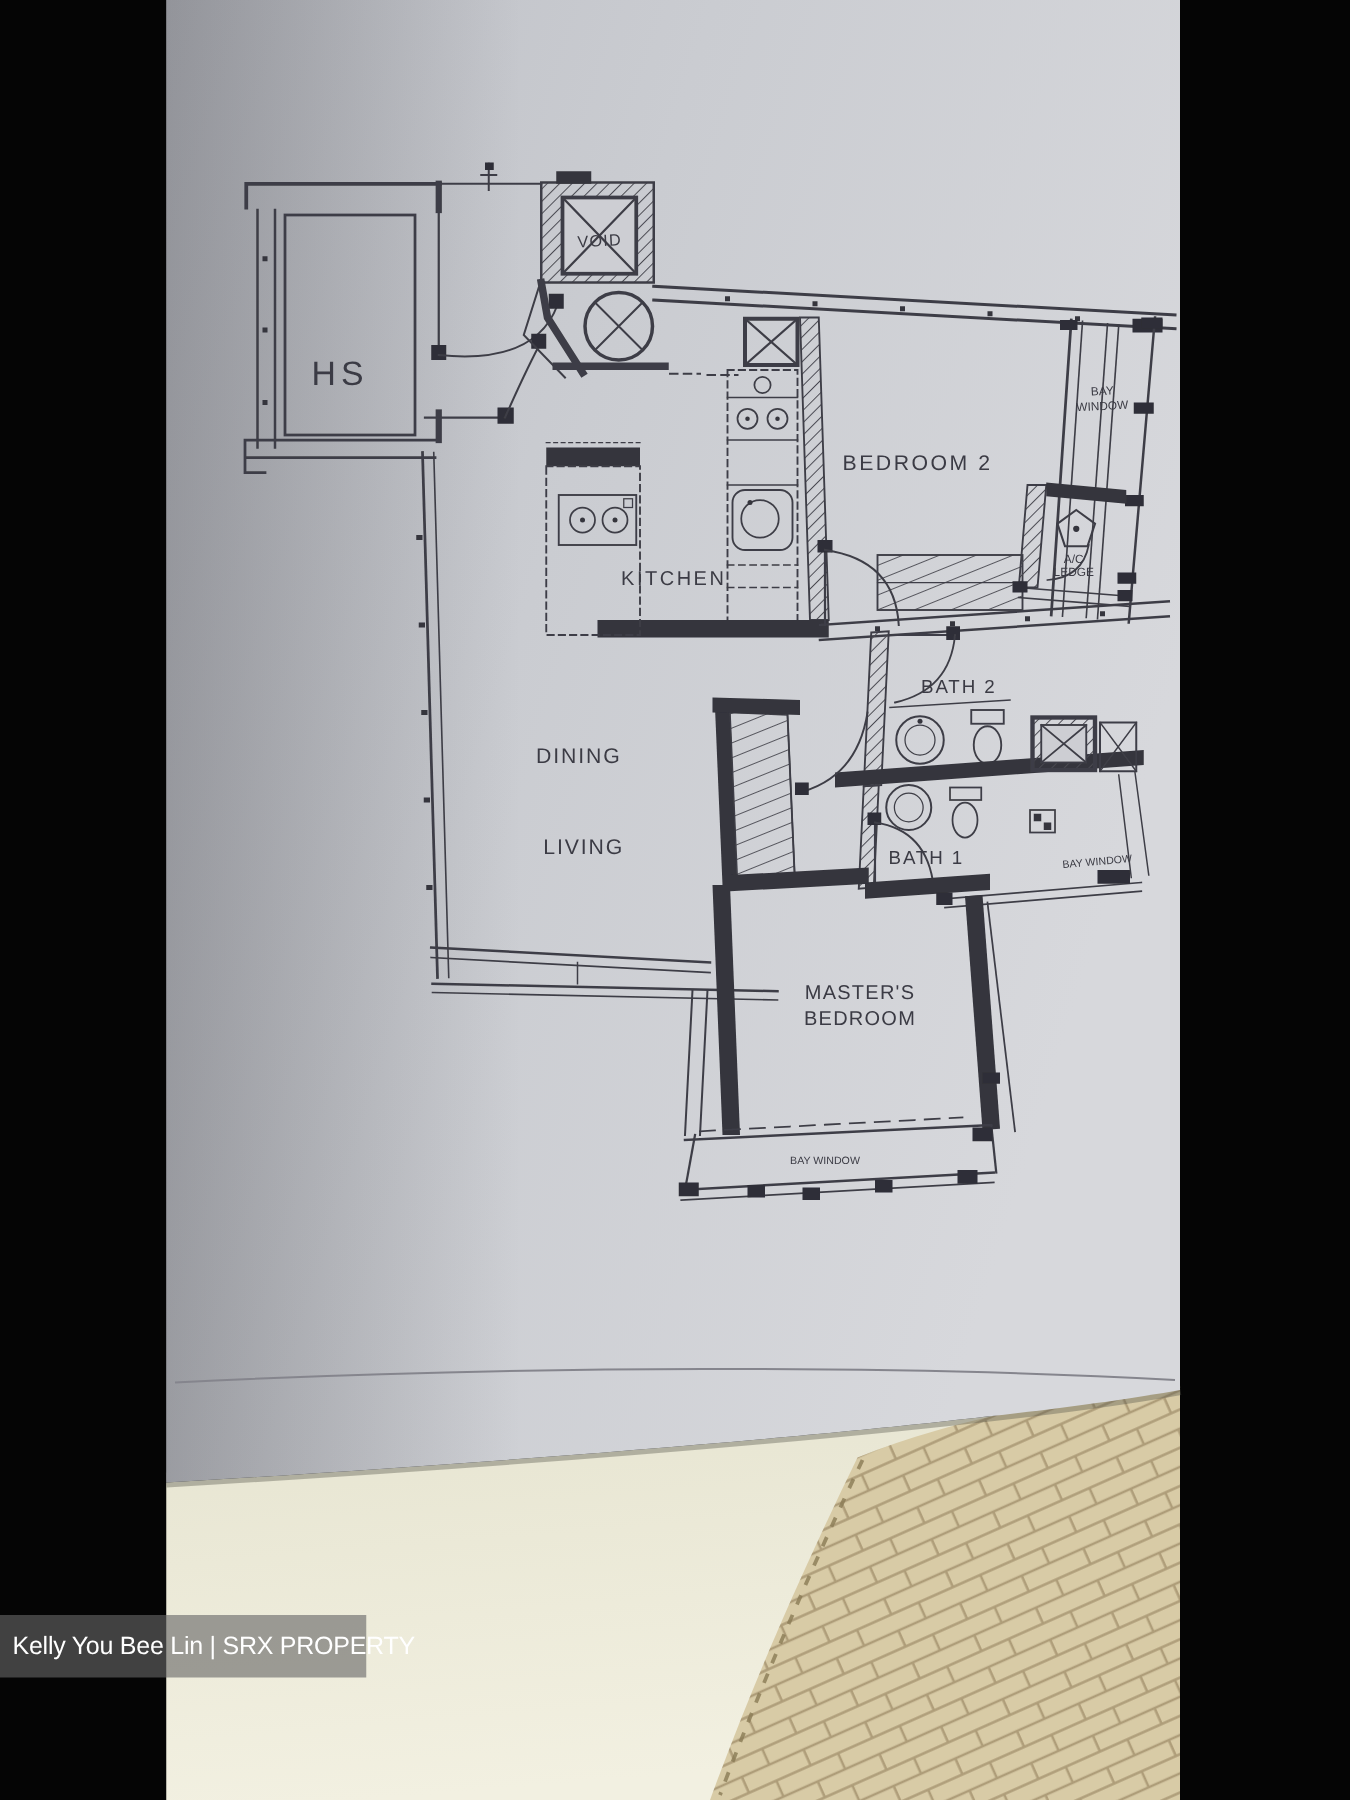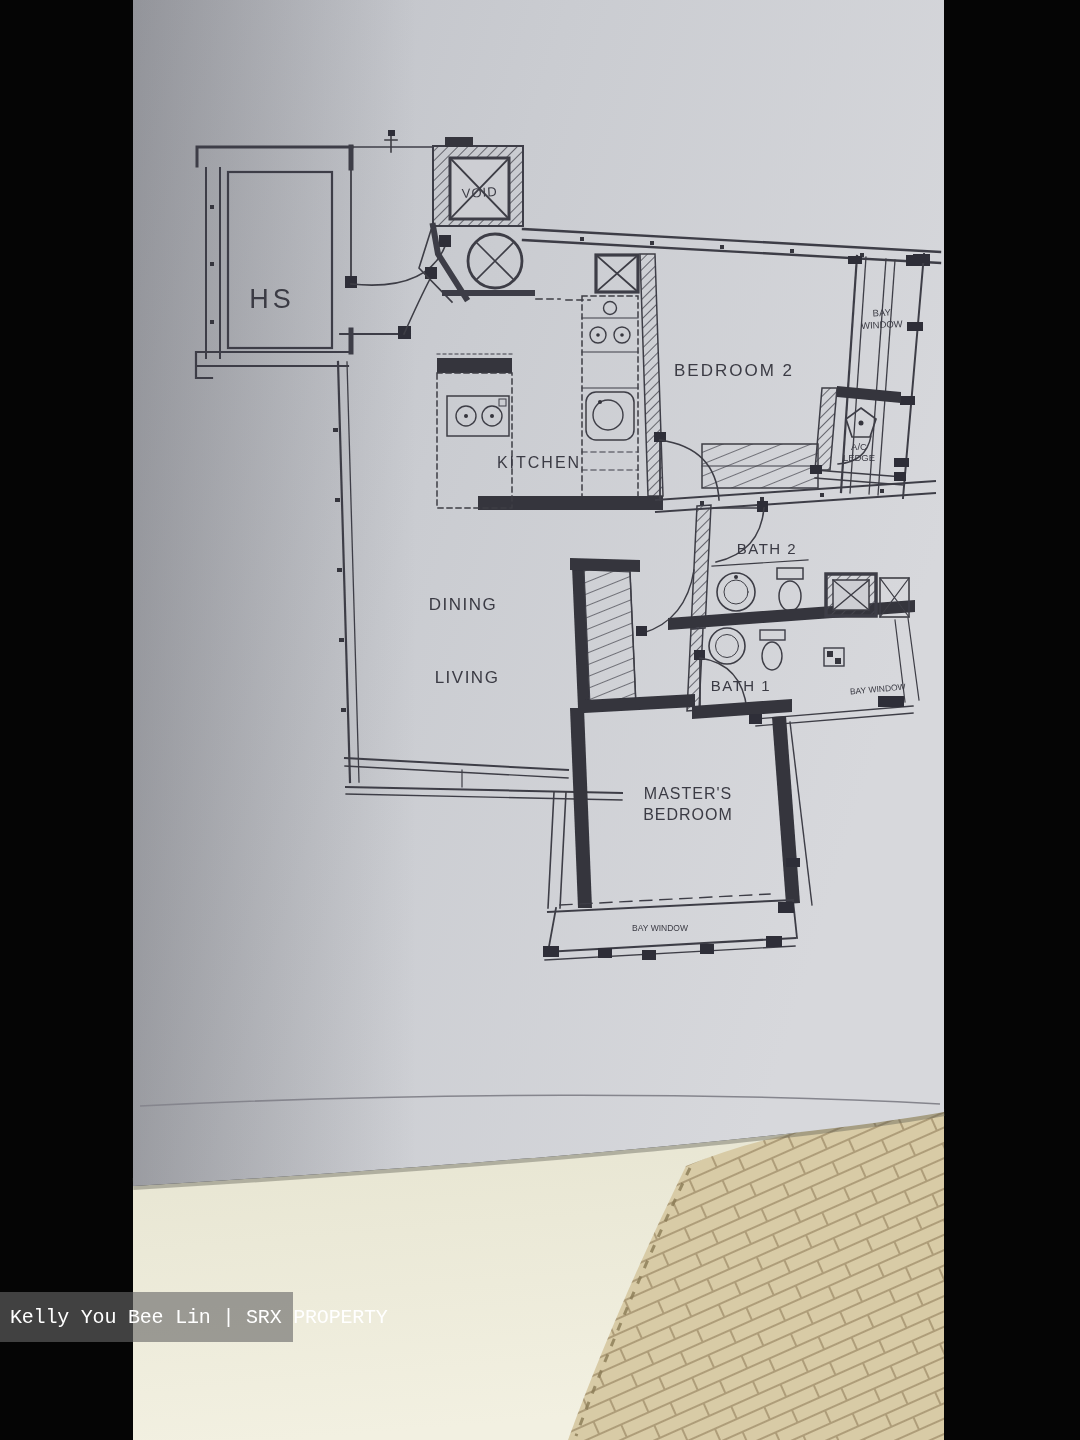--- a/index.html
+++ b/index.html
@@ -3,21 +3,21 @@
 <meta charset="utf-8">
 <style>
   html,body{margin:0;padding:0;background:#000;}
   .stage{position:relative;width:1080px;height:1440px;background:#050505;overflow:hidden;
          font-family:"Liberation Sans",sans-serif;}
   .stage svg{position:absolute;left:0;top:0;display:block;}
   .plan-label{fill:#3b3b44;font-family:"Liberation Sans",sans-serif;}
   .watermark{position:absolute;left:0;top:1292px;width:293px;height:50px;
              background:rgba(104,104,104,.62);display:flex;align-items:center;z-index:5;}
   .watermark span{color:#fff;font-size:20px;letter-spacing:-.2px;padding-left:10px;white-space:nowrap;
-                  font-family:Liberation Mono, monospace;}
+                  font-family:Liberation Sans, sans-serif;}
 </style>
 </head>
 <body>
 
 <div class="stage">
 
 <svg width="1080" height="1440" viewBox="0 0 1080 1440">
   <defs>
     <linearGradient id="paperGrad" x1="0" y1="0" x2="1" y2="0.45">
       <stop offset="0" stop-color="#bdbfc5"></stop>

